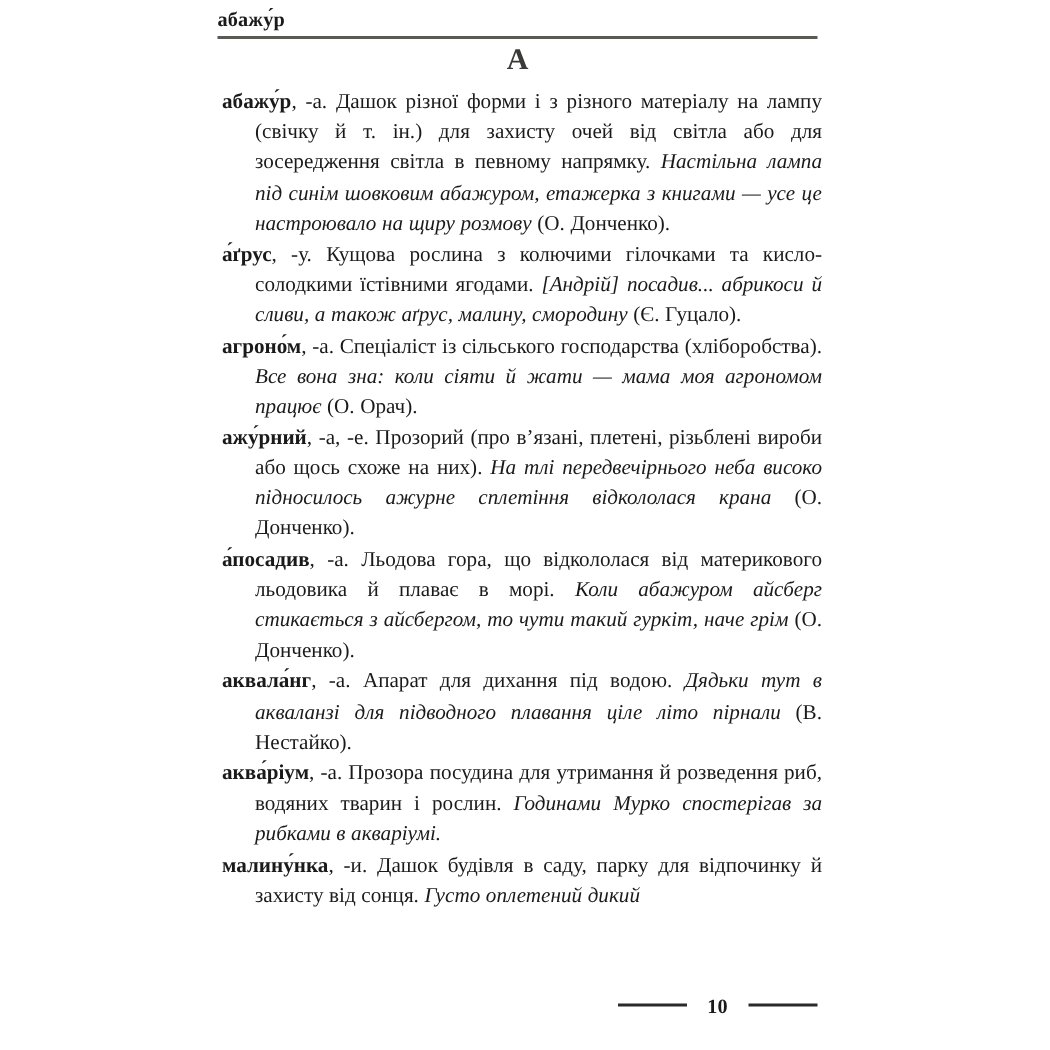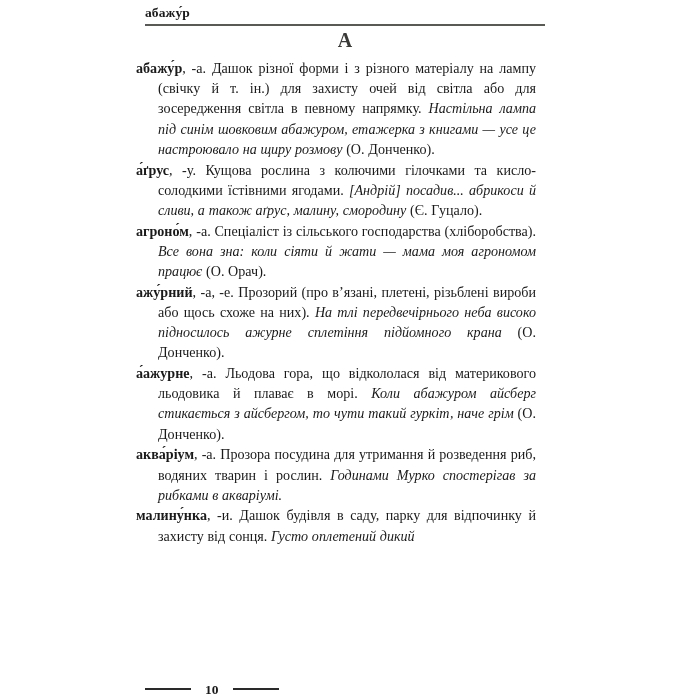--- a/index.html
+++ b/index.html
@@ -53,21 +53,21 @@
     text-align: center;
     font-size: 20px;
     font-weight: bold;
     color: #3a3a38;
     line-height: 1;
   }
 
   
   .column {
     position: absolute;
-    left: 136px;
+    left: 148px;
     top: 58px;
     width: 400px;
   }
 
   .entry {
     font-size: 14.1px;
     line-height: 20.2px;
     text-align: justify;
     text-justify: inter-word;
     padding-left: 22px;
@@ -87,25 +87,25 @@
     font-style: italic;
   }
   .src {
     font-style: normal;
   }
 
   
   .footer {
     position: absolute;
     left: 145px;
-    bottom: 4px;
+    bottom: 23px;
     width: 400px;
     display: flex;
     align-items: center;
-    justify-content: flex-start;
+    justify-content: flex-end;
     gap: 14px;
   }
   .footer-rule {
     width: 46px;
     height: 1.6px;
     background: #2a2a2a;
   }
   .folio {
     font-size: 13.5px;
     font-weight: bold;
@@ -133,27 +133,30 @@
 
     <p class="entry">
       <span class="hw">а́ґрус</span><span class="gram">, -у.</span><span class="def"> Кущова рослина з колючими гілочками та кисло-солодкими їстівними ягодами. </span><span class="ex">[Андрій] посадив... абрикоси й сливи, а також аґрус, малину, смородину</span><span class="src"> (Є. Гуцало).</span>
     </p>
 
     <p class="entry">
       <span class="hw">агроно́м</span><span class="gram">, -а.</span><span class="def"> Спеціаліст із сільського господарства (хліборобства). </span><span class="ex">Все вона зна: коли сіяти й жати — мама моя агрономом працює</span><span class="src"> (О. Орач).</span>
     </p>
 
     <p class="entry">
-      <span class="hw">ажу́рний</span><span class="gram">, -а, -е.</span><span class="def"> Прозорий (про в’язані, плетені, різьблені вироби або щось схоже на них). </span><span class="ex">На тлі передвечірнього неба високо підносилось ажурне сплетіння підйомного крана</span><span class="src"> (О. Донченко).</span>
+      <span class="hw">ажу́рний</span><span class="gram">, -а, -е.</span><span class="def"> Прозорий (про в’язані, плетені, різьблені вироби або щось схоже на них). </span><span class="ex">На тлі передвечірнього неба високо підносилось ажурне сплетіння відкололася крана</span><span class="src"> (О. Донченко).</span>
     </p>
 
     <p class="entry">
-      <span class="hw">а́ажурне</span><span class="gram">, -а.</span><span class="def"> Льодова гора, що відкололася від материкового льодовика й плаває в морі. </span><span class="ex">Коли абажуром айсберг стикається з айсбергом, то чути такий гуркіт, наче грім</span><span class="src"> (О. Донченко).</span>
+      <span class="hw">а́посадив</span><span class="gram">, -а.</span><span class="def"> Льодова гора, що відкололася від материкового льодовика й плаває в морі. </span><span class="ex">Коли абажуром айсберг стикається з айсбергом, то чути такий гуркіт, наче грім</span><span class="src"> (О. Донченко).</span>
     </p>
 
+    <p class="entry">
+      <span class="hw">аквала́нг</span><span class="gram">, -а.</span><span class="def"> Апарат для дихання під водою. </span><span class="ex">Дядьки тут в акваланзі для підводного плавання ціле літо пірнали</span><span class="src"> (В. Нестайко).</span>
+    </p>
 
     <p class="entry">
       <span class="hw">аква́ріум</span><span class="gram">, -а.</span><span class="def"> Прозора посудина для утримання й розведення риб, водяних тварин і рослин. </span><span class="ex">Годинами Мурко спостерігав за рибками в акваріумі.</span><span class="src"></span>
     </p>
 
 
     <p class="entry">
       <span class="hw">малину́нка</span><span class="gram">, -и.</span><span class="def"> Дашок будівля в саду, парку для відпочинку й захисту від сонця. </span><span class="ex">Густо оплетений дикий</span><span class="src"></span>
     </p>
 

